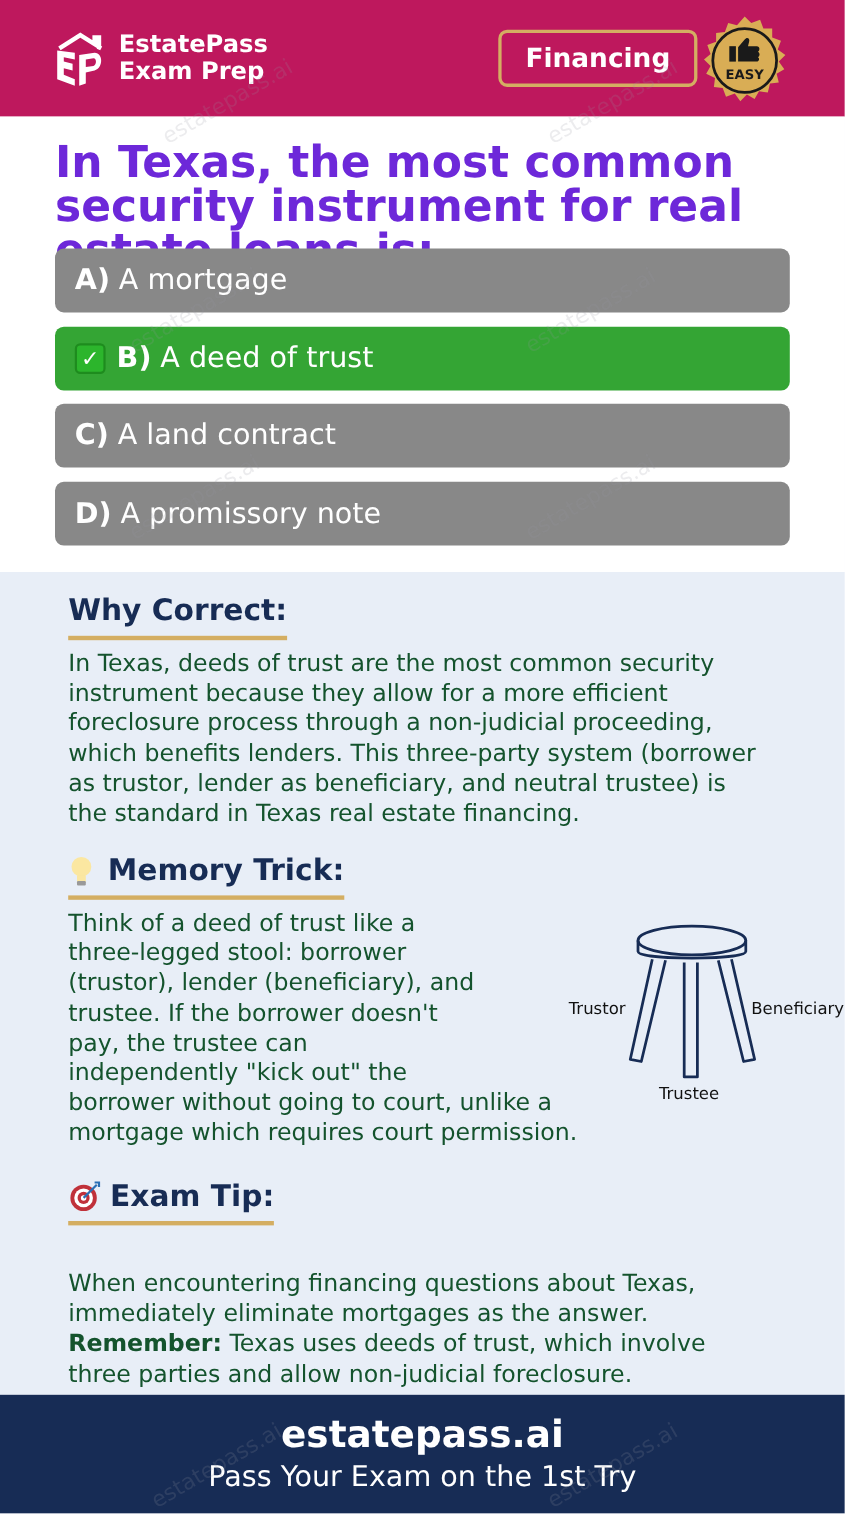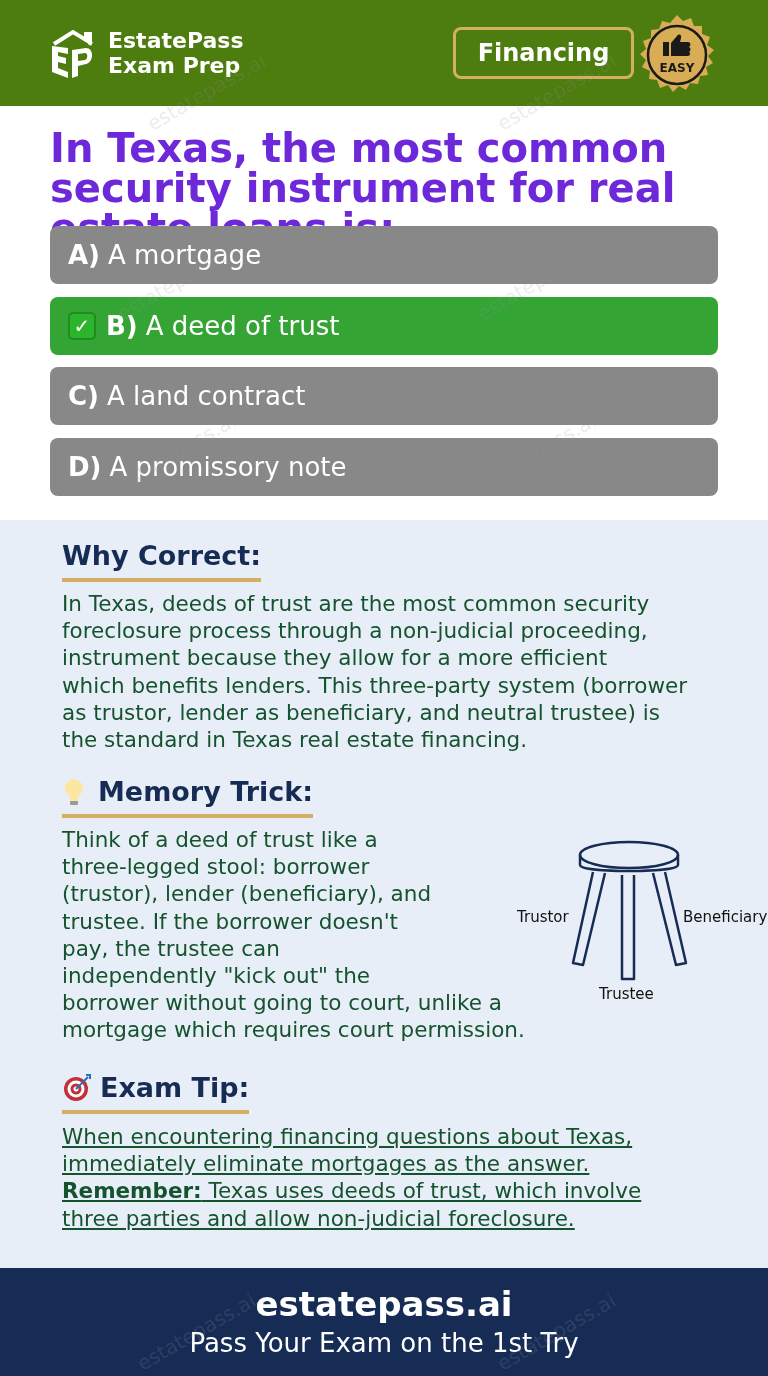--- a/index.html
+++ b/index.html
@@ -1,19 +1,19 @@
 <!DOCTYPE html>
 <html><head>
 <meta charset="utf-8">
 <style>
   * { box-sizing: border-box; margin: 0; padding: 0; }
   html, body { width: 768px; height: 1376px; overflow: hidden; }
   body { font-family: "DejaVu Sans", sans-serif; background: #ffffff; position: relative; }
 
-  .header { position: absolute; left: 0; top: 0; width: 768px; height: 106px; background: #4d7c0f; }
+  .header { position: absolute; left: 0; top: 0; width: 768px; height: 106px; background: #be185d; }
   .logo { position: absolute; left: 48px; top: 26px; width: 50px; height: 54px; }
   .brand { position: absolute; left: 108px; top: 28px; color: #fff; font-weight: bold; font-size: 22px; line-height: 25px; }
   .topic-badge { position: absolute; left: 453px; top: 27px; width: 181px; height: 52px; border: 3px solid #d4ae62; border-radius: 8px; color: #fff; font-weight: bold; font-size: 24px; display: flex; align-items: center; justify-content: center; }
   .easy-seal { position: absolute; left: 636px; top: 14px; width: 82px; height: 82px; }
 
   .question-area { position: absolute; left: 0; top: 106px; width: 768px; height: 414px; background: #ffffff; }
   .question { position: absolute; left: 50px; top: 128px; width: 680px; color: #6d28d9; font-weight: bold; font-size: 40px; line-height: 40px; }
   .option { position: absolute; left: 50px; width: 668px; height: 58px; border-radius: 8px; background: #888888; color: #fff; font-size: 26px; display: flex; align-items: center; padding-left: 18px; }
   .option.correct { background: #34a534; }
   .option .letter { font-weight: bold; margin-right: 8px; }
@@ -77,22 +77,22 @@
   <span>A promissory note</span>
 </div>
 
 <div class="explain"></div>
 
 <div class="sec-title" style="top:538px;">
   <span>Why Correct:</span>
 </div>
 <div class="sec-body" style="top:590px;">
   <div>In Texas, deeds of trust are the most common security</div>
+  <div>instrument because they allow for a more efficient</div>
   <div>foreclosure process through a non-judicial proceeding,</div>
-  <div>instrument because they allow for a more efficient</div>
   <div>which benefits lenders. This three-party system (borrower</div>
   <div>as trustor, lender as beneficiary, and neutral trustee) is</div>
   <div>the standard in Texas real estate financing.</div>
 </div>
 
 <div class="sec-title" style="top:774px;">
   <svg width="24" height="30" viewBox="0 0 24 30" style="margin-right:12px">
     <circle cx="12" cy="11" r="9" fill="#fbe7a1"></circle>
     <rect x="8" y="19" width="8" height="6" fill="#fbe7a1"></rect>
     <rect x="8" y="24" width="8" height="4" rx="1" fill="#999"></rect>
@@ -129,21 +129,21 @@
   <svg width="30" height="30" viewBox="0 0 30 30" style="margin-right:8px">
     <circle cx="14" cy="16" r="12" fill="#c0313a"></circle>
     <circle cx="14" cy="16" r="8.5" fill="#fff"></circle>
     <circle cx="14" cy="16" r="5.5" fill="#c0313a"></circle>
     <circle cx="14" cy="16" r="2.5" fill="#fff"></circle>
     <path d="M14 16 L26 4" stroke="#2a6fb5" stroke-width="2"></path>
     <path d="M24 2 L28 2 L28 6" stroke="#2a6fb5" stroke-width="2" fill="none"></path>
   </svg>
   <span>Exam Tip:</span>
 </div>
-<div class="sec-body" style="top:1123px;text-decoration:underline;">
+<div class="sec-body" style="top:1154px;">
   <div>When encountering financing questions about Texas,</div>
   <div>immediately eliminate mortgages as the answer.</div>
   <div><b>Remember:</b><span> Texas uses deeds of trust, which involve</span></div>
   <div>three parties and allow non-judicial foreclosure.</div>
 </div>
 
 <div class="footer">
   <div class="footer-site">estatepass.ai</div>
   <div class="footer-tag">Pass Your Exam on the 1st Try</div>
 </div>

